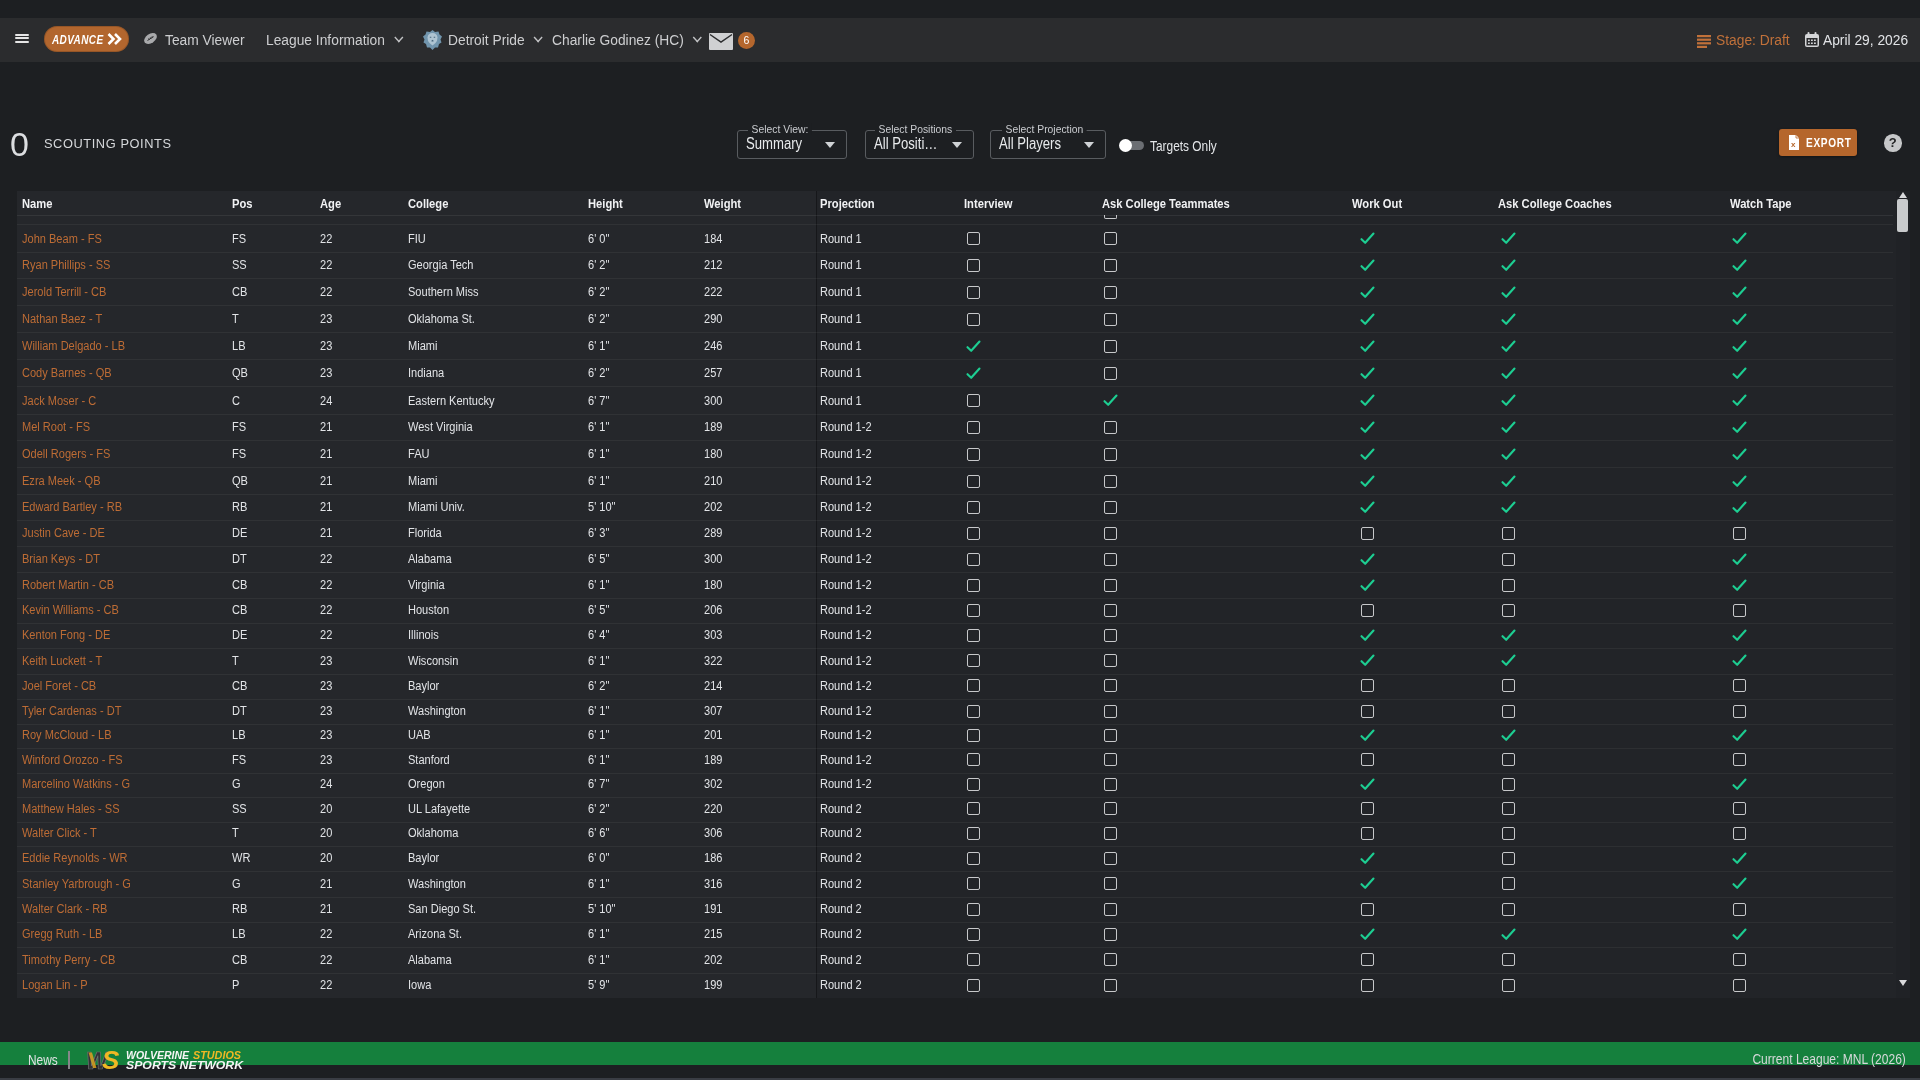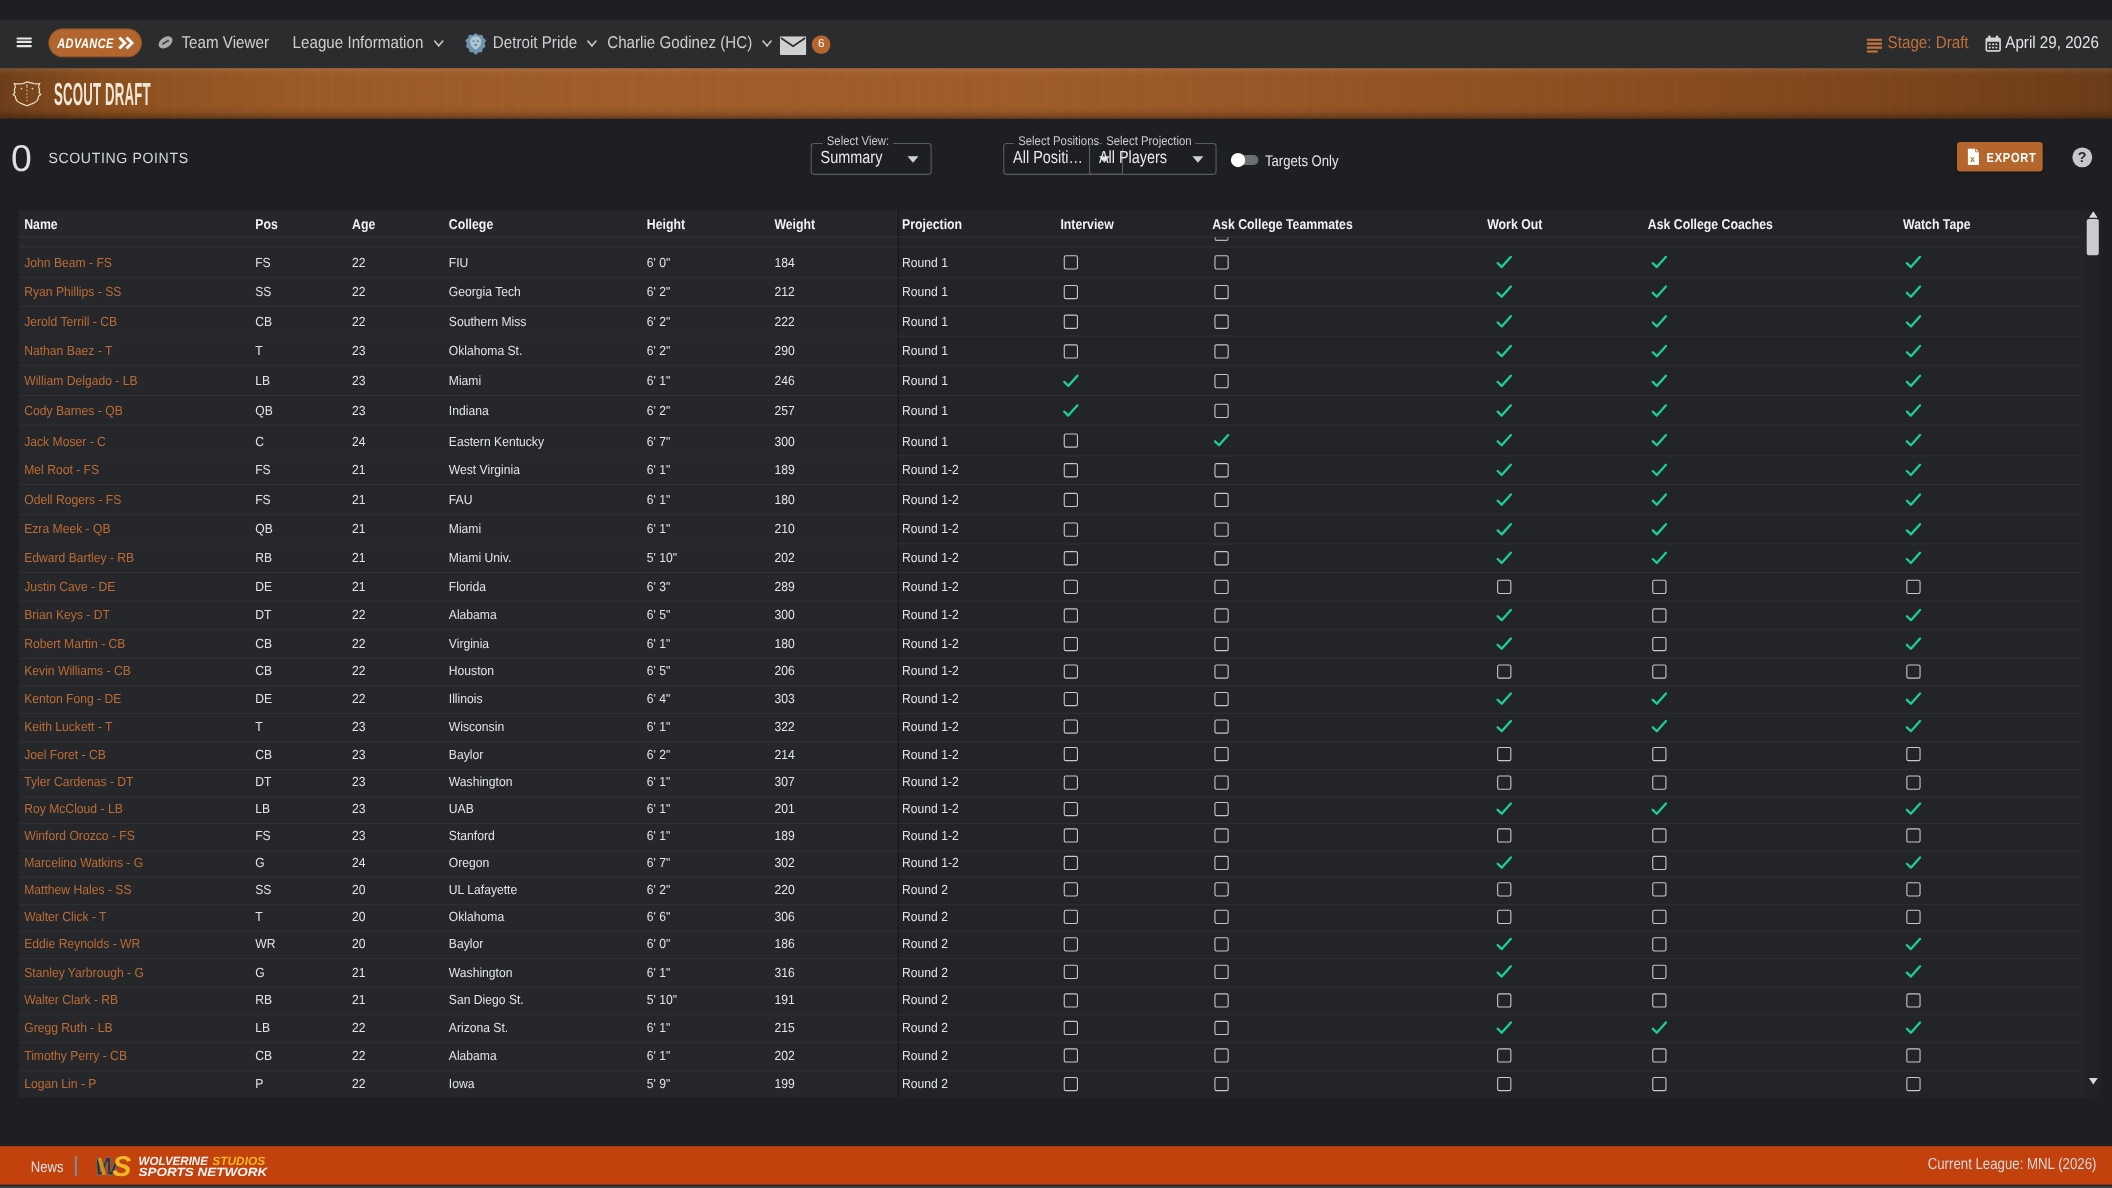--- a/index.html
+++ b/index.html
@@ -44,21 +44,21 @@
 #panel .ct{position:absolute;font-size:12px;color:#e2e4e7;white-space:nowrap;height:26px;line-height:26px;transform:scaleX(.92);transform-origin:left center}
 #panel .nm{color:#bd6c35}
 #panel .cb{position:absolute;width:13px;height:13px;border:1.5px solid #c7c8ca;border-radius:2px;background:transparent}
 #panel .ck{position:absolute}
 
 #sbar{position:absolute;left:1878.5px;top:0;width:14.5px;height:807.5px;background:#202226}
 #sbar .thumb{position:absolute;left:1.5px;top:8px;width:11px;height:33px;background:#c9cbcd;border-radius:2px}
 #sbar .up{position:absolute;left:3px;top:1px;width:0;height:0;border-left:4.5px solid transparent;border-right:4.5px solid transparent;border-bottom:6px solid #d9dadc}
 #sbar .dn{position:absolute;left:3px;bottom:12px;width:0;height:0;border-left:4.5px solid transparent;border-right:4.5px solid transparent;border-top:6px solid #d9dadc}
 
-#botbar{position:absolute;left:0;top:1042px;width:1920px;height:35px;background:#c2410c}
+#botbar{position:absolute;left:0;top:1042px;width:1920px;height:23px;background:#15803d}
 #botbar .news{position:absolute;left:28px;top:10px;font-size:14px;color:#e0e1e3;transform:scaleX(.85);transform-origin:left center}
 #botbar .div{position:absolute;left:68px;top:9px;width:1.5px;height:18px;background:#85878a}
 #botbar .cur{position:absolute;right:14px;top:9px;font-size:14.5px;color:#d6d8da;transform:scaleX(.83);transform-origin:right center}
 #botedge{position:absolute;left:0;top:1078px;width:1920px;height:2px;background:#3a3d44}
 </style>
 </head>
 <body>
 <div id="app">
 
 
@@ -113,42 +113,29 @@
           <rect x="7" y="7.5" width="1.8" height="1.5"></rect>
           <rect x="10" y="7.5" width="1.8" height="1.5"></rect>
           <rect x="4" y="10.5" width="1.8" height="1.5"></rect>
           <rect x="7" y="10.5" width="1.8" height="1.5"></rect>
           <rect x="10" y="10.5" width="1.8" height="1.5"></rect>
         </g>
       </svg>
     <div class="nv" style="left:1823px;color:#e2e4e7">April 29, 2026</div>
   </div>
 
-  <div id="banner">
-      <div class="tex"></div>
-    <svg style="position:absolute;left:11px;top:10.5px" width="27" height="24" viewBox="0 0 27 24">
-      <g stroke="#e8dcc2" fill="none" stroke-width="1.1">
-        <path d="M13.5 1.5 L20 3 Q23.5 3.6 25 3 L24 6 Q25.5 8.5 24.5 11 L26 13 L24 14.5 Q24 19 19 21 L13.5 23.2 L8 21 Q3 19 3 14.5 L1 13 L2.5 11 Q1.5 8.5 3 6 L2 3 Q5.5 3.6 10 3 Z"></path>
-        <path d="M13.5 5.5 L13.5 19" stroke-dasharray="1.3 1.8" stroke-width=".9"></path>
-        <circle cx="8.5" cy="7.5" r=".8" fill="#e8dcc2" stroke="none"></circle>
-        <circle cx="18.5" cy="7.5" r=".8" fill="#e8dcc2" stroke="none"></circle>
-        <circle cx="13.5" cy="4.6" r=".7" fill="#e8dcc2" stroke="none"></circle>
-      </g>
-    </svg>
-    <div id="sdtitle">SCOUT DRAFT</div>
-  </div>
 
   <div id="zero">0</div>
   <div id="sclabel">SCOUTING POINTS</div>
   <div class="ddl" style="left:737px;top:129.5px;width:110px">
       <span class="lg" style="left:10px">Select View:</span>
       <span class="vl">Summary</span>
       <span class="ar"></span>
     </div>
-  <div class="ddl" style="left:912px;top:129.5px;width:109px">
+  <div class="ddl" style="left:865px;top:129.5px;width:109px">
       <span class="lg" style="left:9px">Select Positions</span>
       <span class="vl">All Positi…</span>
       <span class="ar"></span>
     </div>
   <div class="ddl" style="left:990px;top:129.5px;width:116px">
       <span class="lg" style="left:11px">Select Projection</span>
       <span class="vl">All Players</span>
       <span class="ar"></span>
     </div>
   <div id="toggle">

